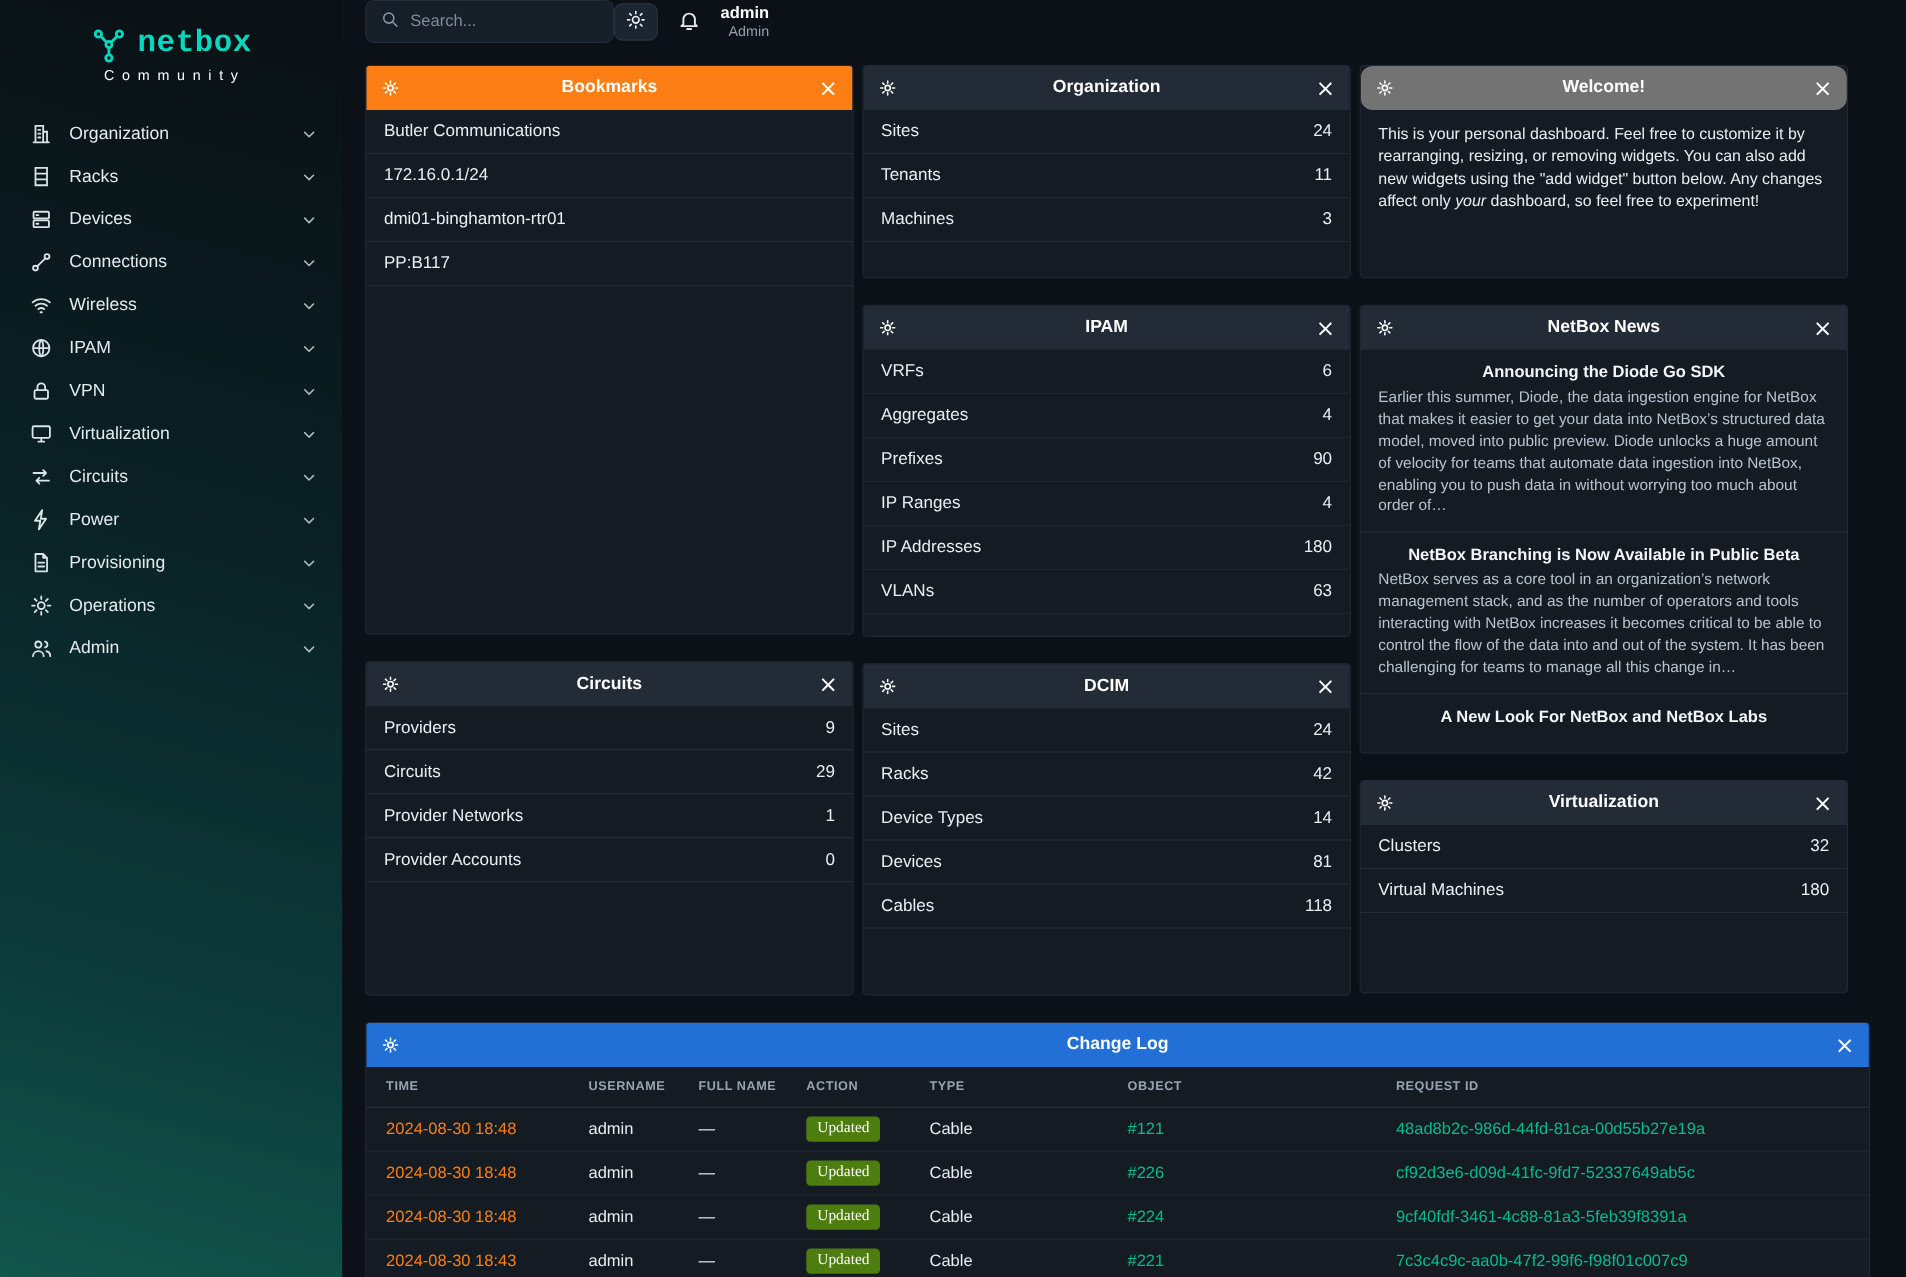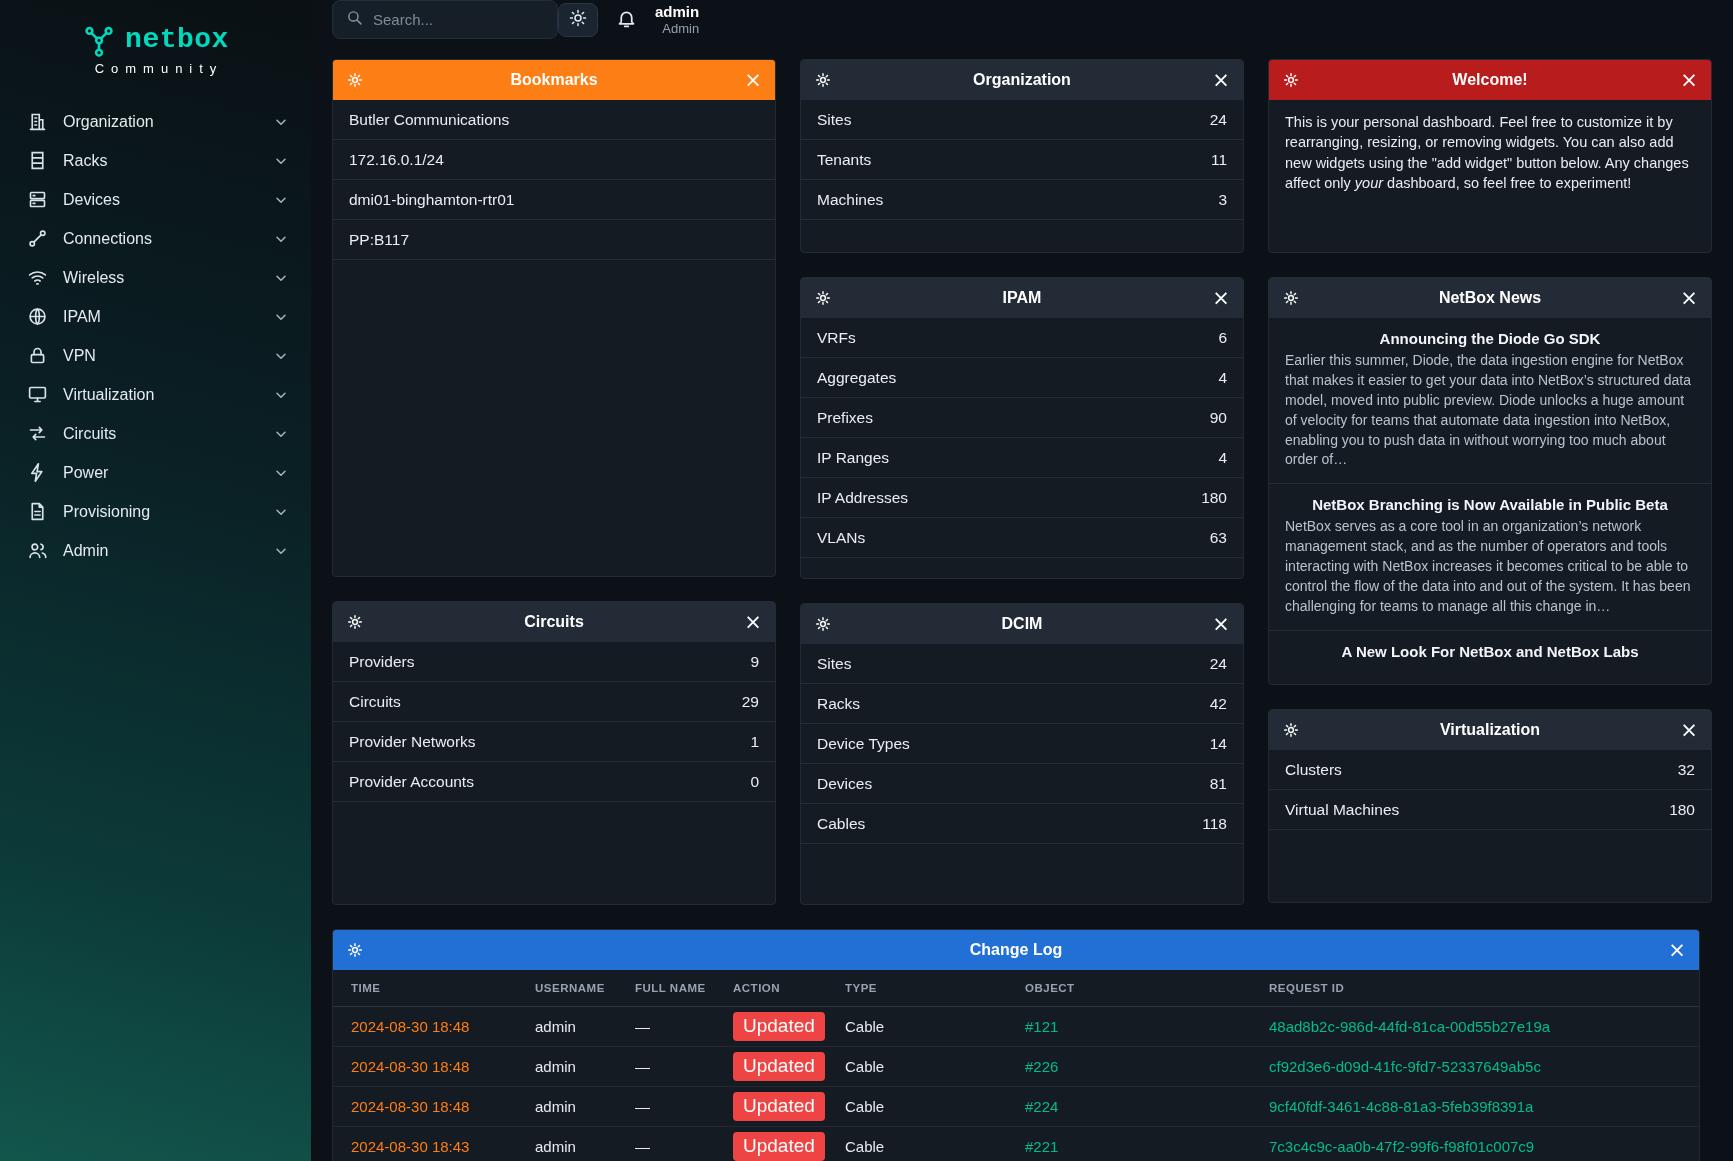--- a/index.html
+++ b/index.html
@@ -52,30 +52,30 @@
   }
   .icon-btn svg { width:18px; height:18px; }
   .bell-btn { background:none; border:0; color:#e3e9f0; cursor:pointer; display:flex; }
   .bell-btn svg { width:21px; height:21px; }
   .user { text-align:right; line-height:1.2; cursor:pointer; }
   .user-name { font-weight:bold; font-size:15px; color:#ffffff; }
   .user-role { color:#94a1af; font-size:13px; }
 
   
   .content { padding:20px 20px 0 21px; }
-  .columns { display:flex; gap:24px; }
+  .columns { display:flex; gap:8px; }
   .col { width:444px; flex:0 0 444px; display:flex; flex-direction:column; gap:24px; }
 
   .widget { background:#151b23; border:1px solid #212a35; border-radius:4px; overflow:hidden;
     display:flex; flex-direction:column; }
   .h518{height:518px} .h304{height:304px} .h302{height:302px} .h194{height:194px} .h408{height:408px}
   .whead { height:40px; flex:0 0 40px; background:#232b37; display:flex; align-items:center;
     padding:0 9px; gap:6px; cursor:grab; }
   .whead.orange { background:#fd7e14; }
-  .whead.green  { background:#b91c1c; }
+  .whead.green  { background:#737373;border-radius:11px; }
   .whead.blue   { background:#2270d6; }
   .wtitle { flex:1; text-align:center; font-size:16px; font-weight:bold; color:#ffffff; }
   .wgear,.wclose { background:none; border:0; color:#ffffff; cursor:pointer; width:26px; height:26px;
     display:flex; align-items:center; justify-content:center; padding:0; }
   .wgear svg { width:16px; height:16px; }
   .wclose { font-size:21px; line-height:1; font-family:"DejaVu Sans", sans-serif; }
 
   .wrow { display:flex; justify-content:space-between; align-items:center;
     height:40px; padding:16px 16px; border-bottom:1px solid rgba(255,255,255,.07); font-size:15.5px; }
   .wrow .lbl { color:#eaeef3; }
@@ -92,22 +92,22 @@
   
   .changelog { margin-top:24px; width:1368px; }
   .cl-table { width:100%; border-collapse:collapse; }
   .cl-table th { text-align:left; font-size:11.5px; letter-spacing:.5px; color:#97a3b0;
     height:36px; padding:0 10px; border-bottom:1px solid rgba(255,255,255,.1); font-weight:bold; }
   .cl-table td { text-align:left; font-size:15px; height:40px; padding:0 10px;
     border-bottom:1px solid rgba(255,255,255,.06); color:#e8ecf1; }
   .cl-table th:first-child, .cl-table td:first-child { padding-left:18px; }
   a.lnk-orange { color:#fd7e14; text-decoration:none; cursor:pointer; }
   a.lnk-teal { color:#00bc8c; text-decoration:none; cursor:pointer; }
-  .badge { display:inline-block; background:#ef4444; color:#fff; font-size:19px;
-    padding:3px 10px 4px; border-radius:4px; }
+  .badge { display:inline-block; background:#4d7c0f; color:#fff; font-size:14px;
+    padding:3px 10px 4px; border-radius:4px;font-family:Liberation Serif, serif; }
 </style>
 </head>
 <body>
 
 <div class="app">
 
   <aside class="sidebar">
     <div class="brand">
       <div class="brand-row">
         <span>
@@ -303,20 +303,36 @@
           </span>
         <span class="mi-label">Provisioning</span>
         <span class="mi-chevron">
             <svg viewBox="0 0 24 24">
               <path d="M6 9.5l6 6 6-6" fill="none" stroke="currentColor" stroke-width="2.2" stroke-linecap="round" stroke-linejoin="round"></path>
             </svg>
           </span>
       </a>
 
 
+      <a class="menu-item">
+        <span class="mi-icon">
+            <svg viewBox="0 0 24 24">
+              <g fill="none" stroke="currentColor" stroke-width="1.9" stroke-linecap="round">
+                <circle cx="12" cy="12" r="3.6"></circle>
+                <path d="M12 2.5v2.8M12 18.7v2.8M2.5 12h2.8M18.7 12h2.8M5.2 5.2l2 2M16.8 16.8l2 2M18.8 5.2l-2 2M7.2 16.8l-2 2"></path>
+              </g>
+            </svg>
+          </span>
+        <span class="mi-label">Operations</span>
+        <span class="mi-chevron">
+            <svg viewBox="0 0 24 24">
+              <path d="M6 9.5l6 6 6-6" fill="none" stroke="currentColor" stroke-width="2.2" stroke-linecap="round" stroke-linejoin="round"></path>
+            </svg>
+          </span>
+      </a>
 
       <a class="menu-item">
         <span class="mi-icon">
             <svg viewBox="0 0 24 24">
               <g fill="none" stroke="currentColor" stroke-width="1.9" stroke-linecap="round">
                 <circle cx="9" cy="8" r="3.2"></circle>
                 <path d="M3.5 20c0-3 2.4-5.2 5.5-5.2s5.5 2.2 5.5 5.2M16 4.8a3.2 3.2 0 010 6.2M17.5 14.9c2.4.6 3.9 2.6 3.9 5.1"></path>
               </g>
             </svg>
           </span>

